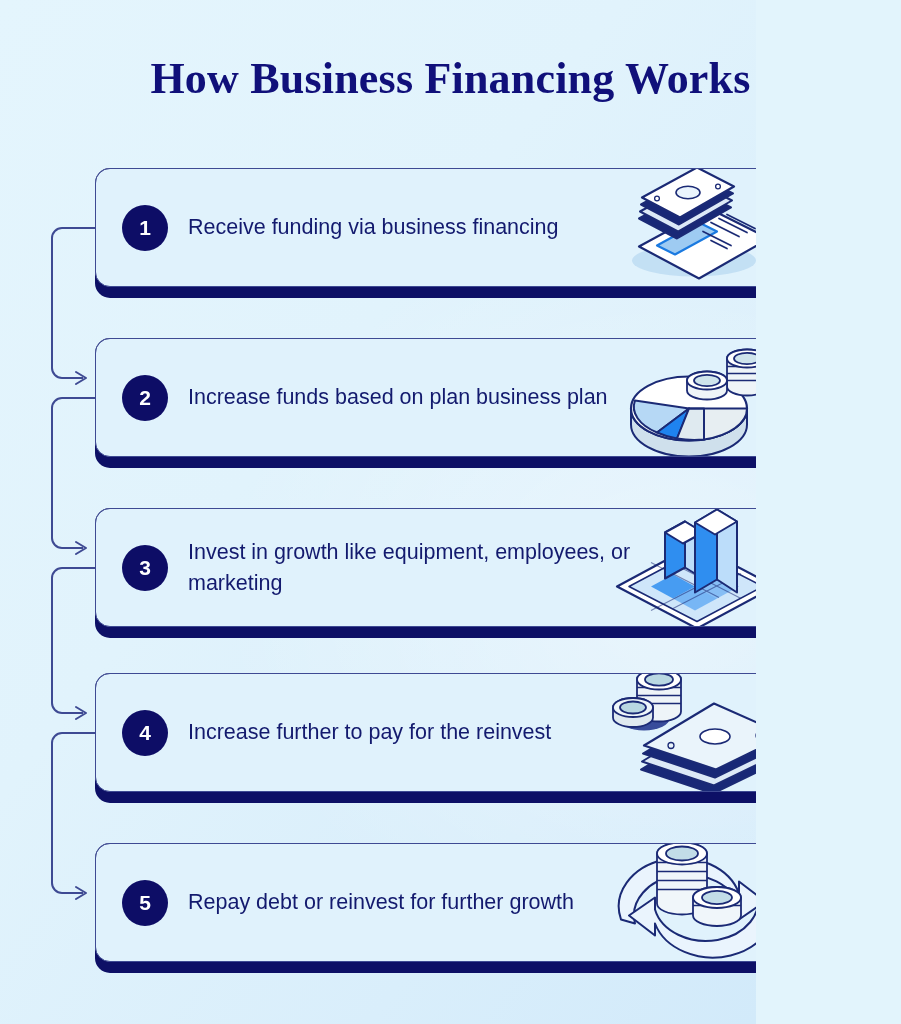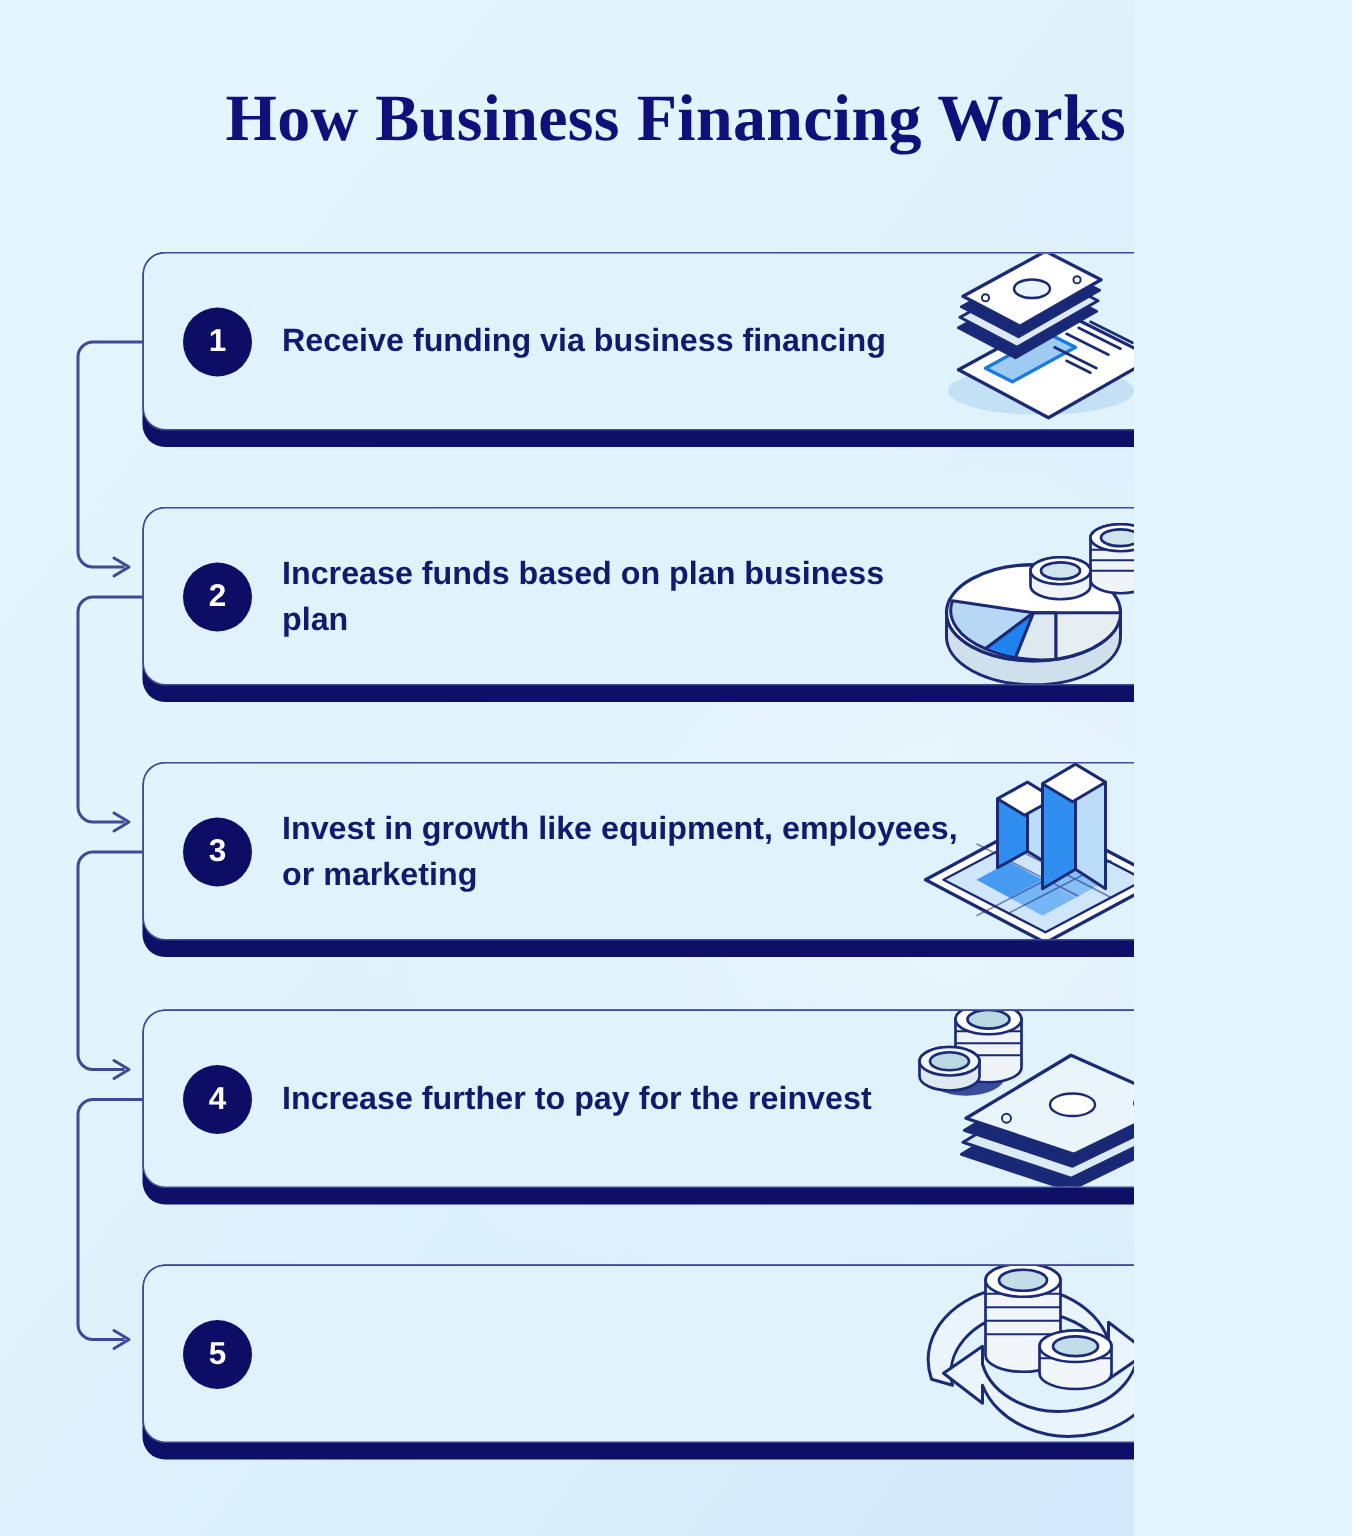--- a/index.html
+++ b/index.html
@@ -97,25 +97,25 @@
   }
 
   .card-text {
     margin-left: 20px;
     font-size: 21.5px;
     line-height: 1.42;
     color: #131a6e;
     max-width: 430px;
   }
   .card-text b {
-    font-weight: bold;
+    font-weight: normal;
     margin-top: 30px;
   }
   .card-text .reg {
-    font-weight: bold;
+    font-weight: normal;
   }
 
   .illus {
     position: absolute;
     right: 8px;
     top: 50%;
     transform: translateY(-50%);
     width: 200px;
     height: 135px;
     pointer-events: none;
@@ -299,20 +299,23 @@
         <circle cx="72" cy="80" r="3" fill="none" stroke="#1b2a75" stroke-width="1.3"></circle>
         <circle cx="160" cy="70" r="3" fill="none" stroke="#1b2a75" stroke-width="1.3"></circle>
       </svg>
     </div>
   </div>
 
   <div class="card-shadow" id="shadow-5"></div>
   <div class="card" id="card-5">
     <div class="card-inner">
       <div class="num-badge">5</div>
+      <div class="card-text">
+        <b>Repay debt or reinvest</b><span class="reg"> for further growth</span>
+      </div>
       <svg class="illus" viewBox="0 0 200 135" xmlns="http://www.w3.org/2000/svg">
 
         <path d="M22,84 A58,46 0 0 1 140,58 L140,46 L166,66 L140,84 L140,72 A44,34 0 0 0 36,88 Z" fill="#eaf4fd" stroke="#1b2a75" stroke-width="2" stroke-linejoin="round"></path>
 
         <path d="M172,60 A58,46 0 0 1 56,88 L56,100 L30,80 L56,62 L56,74 A44,34 0 0 0 158,56 Z" fill="#eaf4fd" stroke="#1b2a75" stroke-width="2" stroke-linejoin="round"></path>
 
         <g stroke="#1b2a75" stroke-width="1.8">
           <path d="M58,18 A25,11 0 0 1 108,18 L108,68 A25,11 0 0 1 58,68 Z" fill="#f0f6fa"></path>
           <line x1="58" y1="27" x2="108" y2="27" stroke-width="1.3"></line>
           <line x1="58" y1="36" x2="108" y2="36" stroke-width="1.3"></line>

